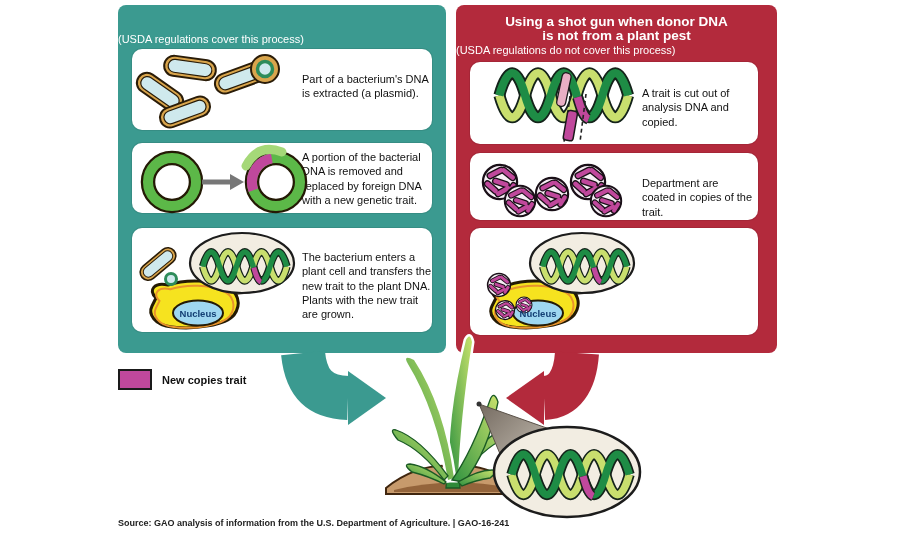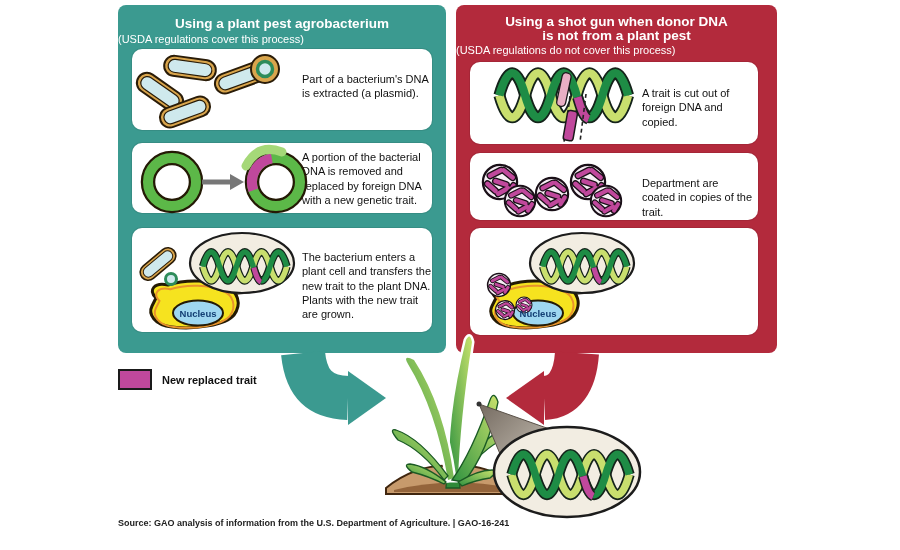--- a/index.html
+++ b/index.html
@@ -22,46 +22,45 @@
   #source-line{position:absolute;left:118px;top:518px;font-size:9px;font-weight:600;color:#222222;}
   #art{position:absolute;left:0;top:0;pointer-events:none;}
   svg text.nucleus{font-family:"Liberation Sans",sans-serif;font-size:9.5px;font-weight:700;fill:#123E73;}
 </style>
 </head>
 <body>
 
 <div id="stage">
 
   <div class="panel" id="panel-left">
-    <div class="panel-title" style="top:12px">Using a plant pest agrobacterium</div>
     <div class="panel-subtitle" style="top:28px">(USDA regulations cover this process)</div>
   </div>
 
   <div class="panel" id="panel-right">
     <div class="panel-title" style="top:10px">Using a shot gun when donor DNA</div>
     <div class="panel-title" style="top:24px">is not from a plant pest</div>
     <div class="panel-subtitle" style="top:39px">(USDA regulations do not cover this process)</div>
   </div>
 
   <div class="step-box lbox" style="top:49px;height:81px"></div>
   <div class="step-box lbox" style="top:143px;height:70px"></div>
   <div class="step-box lbox" style="top:228px;height:104px"></div>
   <div class="step-box rbox" style="top:62px;height:82px"></div>
   <div class="step-box rbox" style="top:153px;height:67px"></div>
   <div class="step-box rbox" style="top:228px;height:107px"></div>
 
   <div class="step-text" style="left:302px;top:72px;width:128px">Part of a bacterium's DNA is extracted (a plasmid).</div>
   <div class="step-text" style="left:302px;top:150px;width:132px">A portion of the bacterial DNA is removed and replaced by foreign DNA with a new genetic trait.</div>
   <div class="step-text" style="left:302px;top:250px;width:130px">The bacterium enters a plant cell and transfers the new trait to the plant DNA. Plants with the new trait are grown.</div>
-  <div class="step-text" style="left:642px;top:86px;width:114px">A trait is cut out of foreign DNA and copied.</div>
+  <div class="step-text" style="left:642px;top:86px;width:114px">A trait is cut out of analysis DNA and copied.</div>
   <div class="step-text" style="left:642px;top:176px;width:112px">Department are coated in copies of the trait.</div>
 
   <div id="legend">
     <div id="legend-swatch"></div>
-    <div id="legend-label">New replaced trait</div>
+    <div id="legend-label">New copies trait</div>
   </div>
 
   <div id="source-line">Source: GAO analysis of information from the U.S. Department of Agriculture.  |  GAO-16-241</div>
 
   <svg id="art" width="900" height="550" viewBox="0 0 900 550">
     <defs>
       <linearGradient id="leafG" x1="0" y1="1" x2="1" y2="0">
         <stop offset="0" stop-color="#2F9240"></stop>
           <stop offset="1" stop-color="#C8E26C"></stop>
       </linearGradient>

